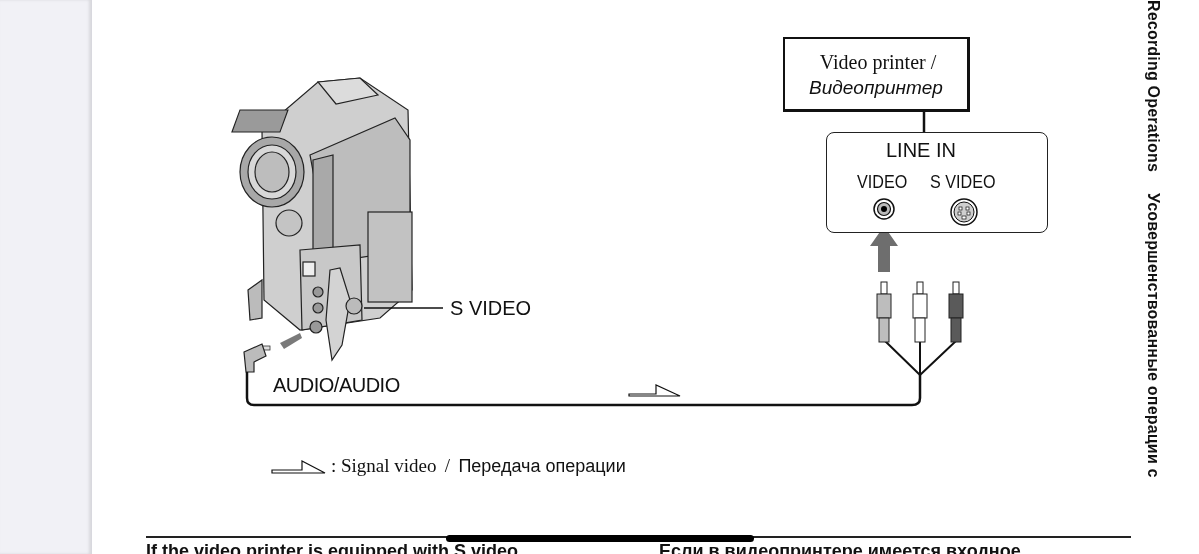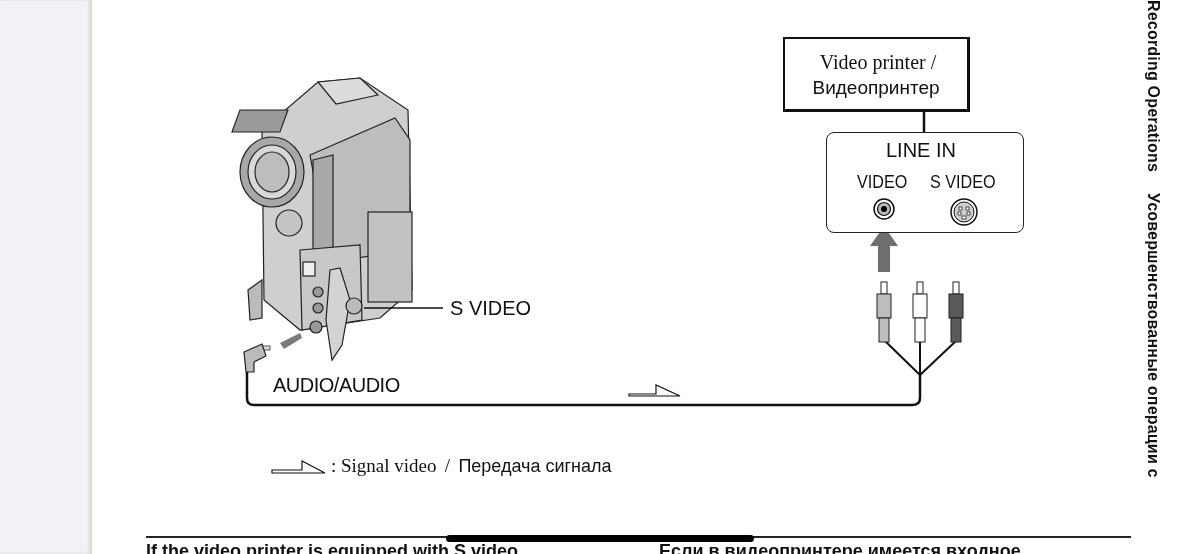--- a/index.html
+++ b/index.html
@@ -15,24 +15,24 @@
   .page { position: absolute; left: 92px; top: 0; width: 1107px; height: 554px; background: #fff; }
   .diagram { position: absolute; left: 0; top: 0; width: 1199px; height: 554px; }
   .lbl { position: absolute; white-space: nowrap; }
   .serif { font-family: "Liberation Serif", serif; }
   .printer-box {
     position: absolute; left: 783px; top: 37px; width: 182px; height: 70px;
     border: 2px solid #111; border-right-width: 3px; border-bottom-width: 3px; background: #fff;
     text-align: center;
   }
   .printer-box .l1 { position:absolute; left:4px; right:0; top:12px; font-size: 20px; font-family: Liberation Serif, serif; }
-  .printer-box .l2 { position:absolute; left:0; right:0; top:38px; font-size: 19px; }
+  .printer-box .l2 { position:absolute; left:0; right:0; top:38px; font-size: 19px; font-style: italic; }
   .linein-box {
     position: absolute; left: 826px; top: 132px; width: 196px; height: 99px;
-    border: 1.5px solid #222; border-radius: 8px; background: #fff;
+    border: 1.5px solid #222; border-radius: 8px; background: #fff; padding-left: 24px;
   }
   .side-tab {
     position: absolute; left: 1142px; top: 0; width: 20px; height: 554px;
     writing-mode: vertical-rl; font-weight: bold; font-size: 16px; white-space: nowrap;
     letter-spacing: 0.2px;
   }
   .side-tab span { margin-bottom: 16px; display: inline-block; }
   .bottom-rule { position: absolute; left: 146px; top: 536px; width: 985px; height: 1.5px; background: #222; }
   .bottom-thick { position: absolute; left: 446px; top: 535px; width: 308px; height: 7px; border-radius: 4px; background: #000; }
   .bottom-text { position: absolute; top: 541px; font-weight: bold; font-size: 18px; white-space: nowrap; }
@@ -127,21 +127,21 @@
     <rect x="13" y="19" width="4" height="3" fill="#fff" stroke="#111" stroke-width="0.7"></rect>
   </svg>
 </div>
 
 <div class="lbl" style="left:450px; top:297px; font-size:20px;">S VIDEO</div>
 <div class="lbl" style="left:273px; top:374px; font-size:20px; letter-spacing:-0.5px;">AUDIO/AUDIO</div>
 
 <div class="lbl" style="left:331px; top:455px; font-size:19px;">
   <span class="serif">: Signal video</span>
   <span class="serif" style="margin:0 3px;">/</span>
-  <span style="font-size:18px;">Передача сигнала</span>
+  <span style="font-size:18px;">Передача операции</span>
 </div>
 
 <div class="side-tab">
   <span>Recording Operations</span>
   <span>Усовершенствованные операции с</span>
 </div>
 
 <div class="bottom-rule"></div>
 <div class="bottom-thick"></div>
 <div class="bottom-text" style="left:146px;">If the video printer is equipped with S video</div>

